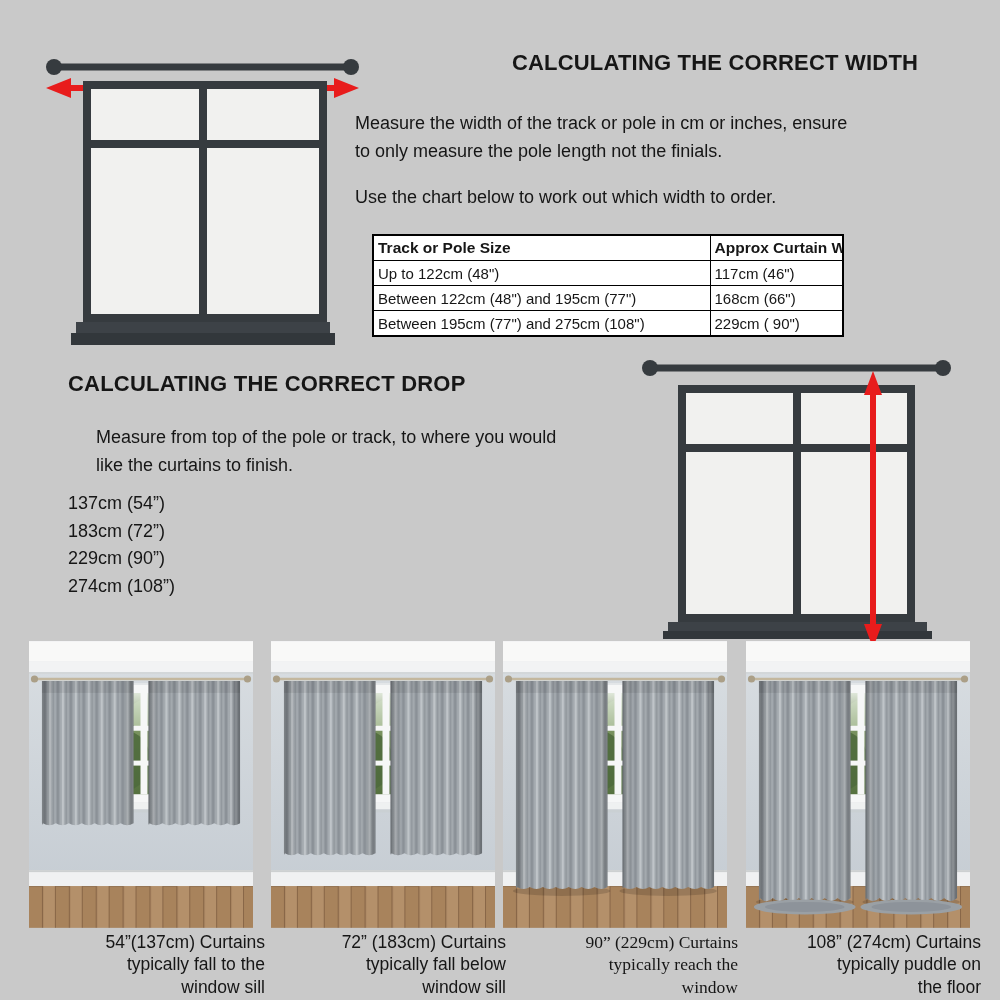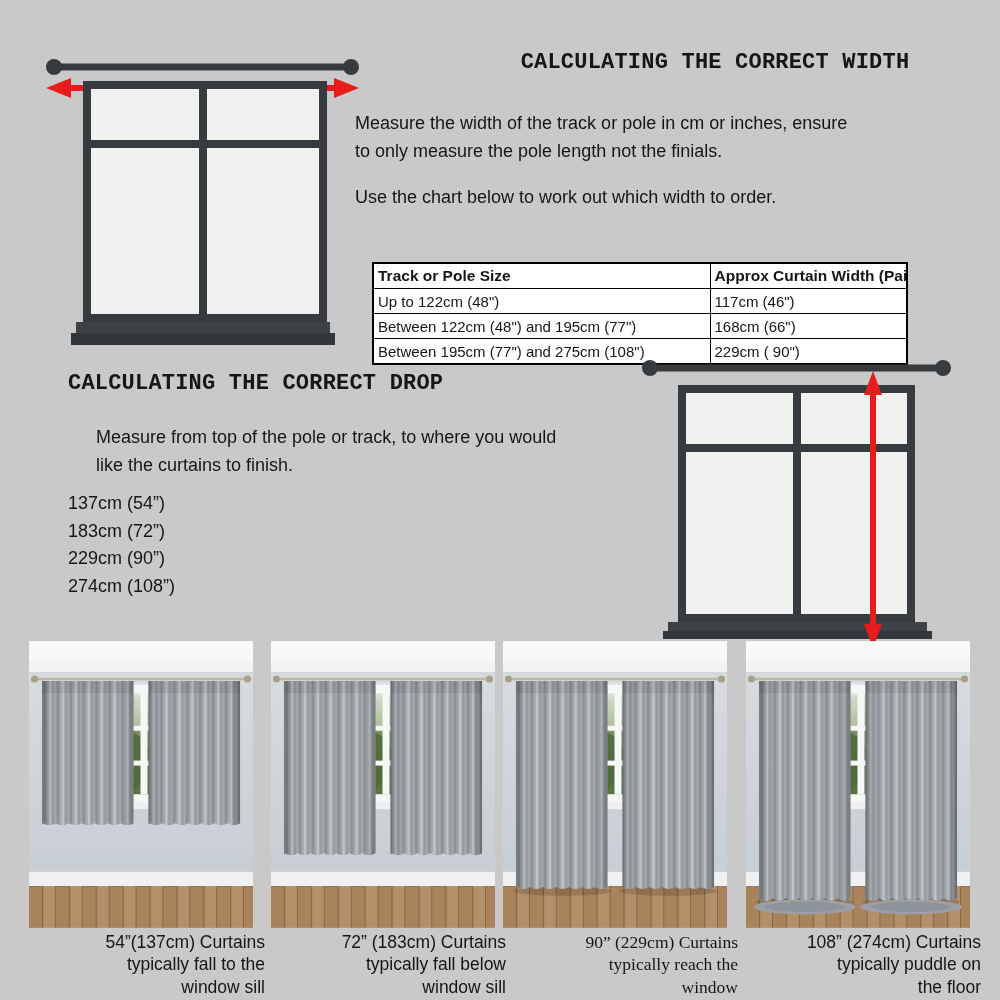--- a/index.html
+++ b/index.html
@@ -3,21 +3,21 @@
 <meta charset="utf-8">
 <style>
   html,body{margin:0;padding:0;}
   body{
     width:1000px;height:1000px;position:relative;overflow:hidden;
     background:#c9c9c9;
     font-family:"Liberation Sans","DejaVu Sans",sans-serif;
     color:#161616;
   }
   .abs{position:absolute;}
-  .h1{font-weight:bold;font-size:22px;letter-spacing:.2px;white-space:nowrap;font-family:Liberation Mono, monospace;}
+  .h1{font-weight:bold;font-size:22px;letter-spacing:.2px;white-space:nowrap;}
   .body-text{font-size:18px;line-height:28px;}
   .right{}
   .sizes{font-size:18px;line-height:27.6px;}
   
   table.chart{
     border-collapse:collapse;table-layout:fixed;
     background:#ffffff;border:2px solid #000;
     font-size:15px;
   }
   table.chart th, table.chart td{
@@ -60,21 +60,21 @@
 
 <div class="abs h1" style="left:460px;top:50px;width:510px;text-align:center;">CALCULATING THE CORRECT WIDTH</div>
 
 <div class="abs body-text right" style="left:355px;top:109px;width:593px;">
   <div>Measure the width of the track or pole in cm or inches, ensure</div>
   <div>to only measure the pole length not the finials.</div>
 </div>
 
 <div class="abs body-text right" style="left:355px;top:183px;width:593px;">Use the chart below to work out which width to order.</div>
 
-<table class="chart abs" style="left:372px;top:234px;width:536px;margin-top:28px;">
+<table class="chart abs" style="left:372px;top:234px;width:472px;">
   <colgroup>
       <col style="width:337px">
       <col>
     </colgroup>
   <tbody>
       <tr>
     <th>Track or Pole Size</th>
     <th>Approx Curtain Width (Pair)</th>
   </tr>
   <tr>

